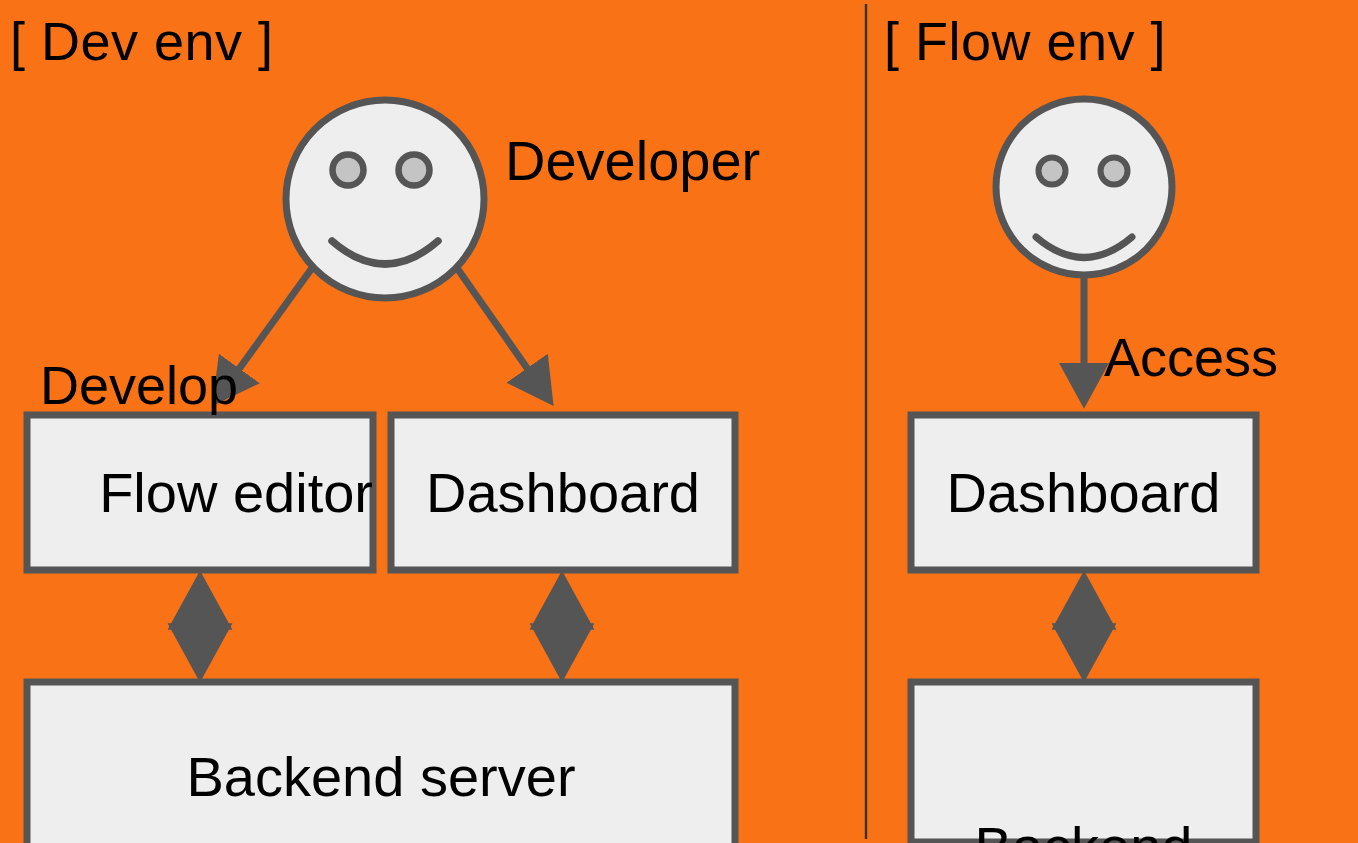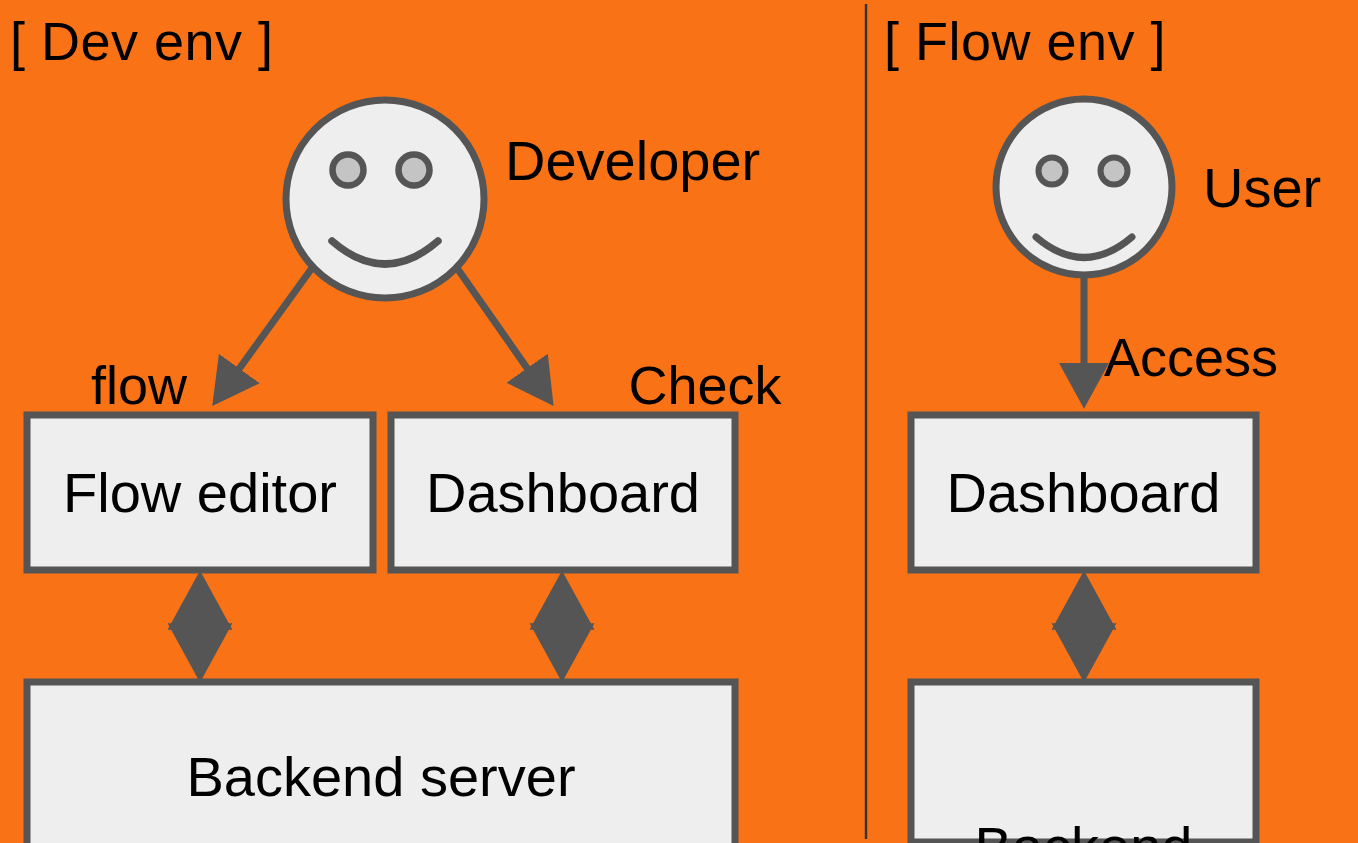--- a/index.html
+++ b/index.html
@@ -104,33 +104,31 @@
     <rect x="911" y="415" width="345" height="155" fill="#eeeeee" stroke="#555555" stroke-width="7"></rect>
     <rect x="911" y="682" width="345" height="160" fill="#eeeeee" stroke="#555555" stroke-width="7"></rect>
 
     <line x1="1084" y1="583" x2="1084" y2="670" stroke="#555555" stroke-width="9" marker-end="url(#arrowhead)" marker-start="url(#arrowhead-start)"></line>
   </svg>
 
   <div class="env-title" style="left:10px; top:14px;">[ Dev env ]</div>
   <div class="env-title" style="left:884px; top:14px;">[ Flow env ]</div>
 
   <div class="actor-name" style="left:505px; top:133px;">Developer</div>
-  <div class="actor-name" style="left:1203px; top:160px;">User</div>
 
   <div class="edge-label lbl-56" style="left:14px; top:245px; width:250px; text-align:center;">
-    <div>flow</div>
+    <div>Develop</div>
   </div>
 
   <div class="edge-label lbl-56" style="left:560px; top:245px; width:290px; text-align:center;">
-    <div>Check</div>
   </div>
 
   <div class="edge-label lbl-56" style="left:1104px; top:329px;">Access</div>
 
-  <div class="node-label box-text-dev" style="left:27px; top:463px; width:346px;">Flow editor</div>
+  <div class="node-label box-text-dev" style="left:27px; top:463px; width:346px;text-align:right;">Flow editor</div>
   <div class="node-label box-text-dev" style="left:391px; top:463px; width:344px;">Dashboard</div>
   <div class="node-label box-text-big" style="left:27px; top:735px; width:708px;margin-top:12px;">Backend server</div>
 
   <div class="node-label box-text-dev" style="left:911px; top:463px; width:345px;">Dashboard</div>
   <div class="node-label box-text-dev" style="left:911px; top:696px; width:345px;">
     <div>Backend</div>
     
   </div>
 
 </div>

